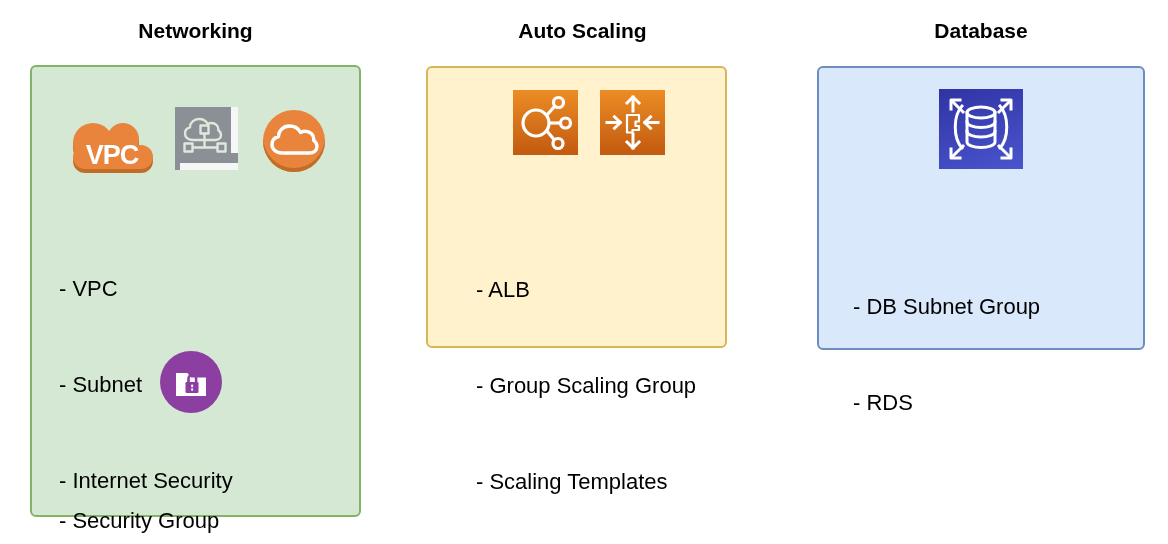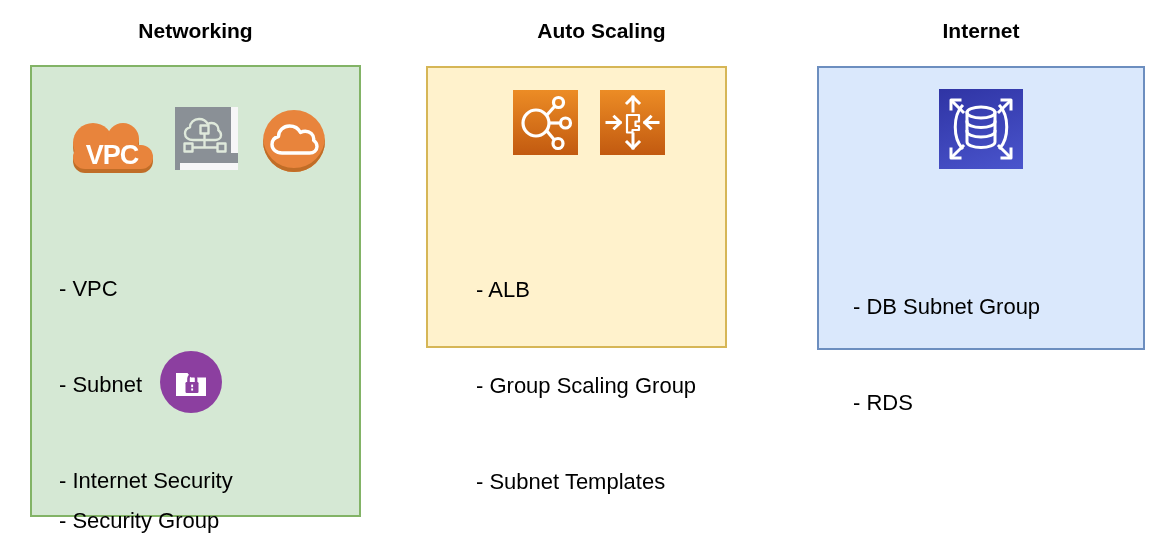--- a/index.html
+++ b/index.html
@@ -5,23 +5,23 @@
   html,body{margin:0;padding:0;}
   body{
     width:1168px;height:544px;background:#ffffff;
     font-family:"Liberation Sans",sans-serif;color:var(--text,#000);
     position:relative;overflow:hidden;
   }
   .section-title{
     position:absolute;top:17px;font-size:21px;font-weight:bold;
     text-align:center;color:var(--text,#000);line-height:28px;
   }
-  .group-box{position:absolute;box-sizing:border-box;}
+  .group-box{position:absolute;box-sizing:border-box;border-radius:6px;}
   #networking-title{left:30px;width:331px;}
-  #autoscaling-title{left:438px;width:327px;text-align:center;}
+  #autoscaling-title{left:419px;width:327px;text-align:center;}
   #database-title{left:817px;width:328px;}
   #networking-box{
     left:30px;top:65px;width:331px;height:452px;
     background:var(--networking-fill);border:2px solid var(--networking-border);
   }
   #autoscaling-box{
     left:426px;top:66px;width:301px;height:282px;
     background:var(--autoscaling-fill);border:2px solid var(--autoscaling-border);
   }
   #database-box{
@@ -160,25 +160,25 @@
         <line x1="58" y1="32.5" x2="45" y2="32.5"></line>
         <polyline points="50.5,26.8 44.5,32.5 50.5,38.2"></polyline>
       </g>
       <path d="M27,25 h12 v6.5 h-3.5 v4.5 h3.5 v4 h-6.5 v2.5 h-5.5 z" fill="none" stroke="#ffffff" stroke-width="2.2" stroke-linejoin="round"></path>
     </svg>
   </div>
 
   <div class="item-list" id="autoscaling-list">
     <div>- ALB</div>
     <div>- Group Scaling Group</div>
-    <div>- Subnet Templates</div>
+    <div>- Scaling Templates</div>
   </div>
 </div>
 
-<div class="section-title" id="database-title">Internet</div>
+<div class="section-title" id="database-title">Database</div>
 
 <div class="group-box" id="database-box">
 
   <div class="icon" id="rds-ic">
     <svg viewBox="0 0 84 80" xmlns="http://www.w3.org/2000/svg">
       <g stroke="#ffffff" stroke-width="3" fill="none" stroke-linejoin="round" stroke-linecap="square">
 
         <line x1="13" y1="12" x2="24" y2="23"></line>
           <polyline points="12,20 12,11 21,11"></polyline>
         <line x1="71" y1="12" x2="60" y2="23"></line>

